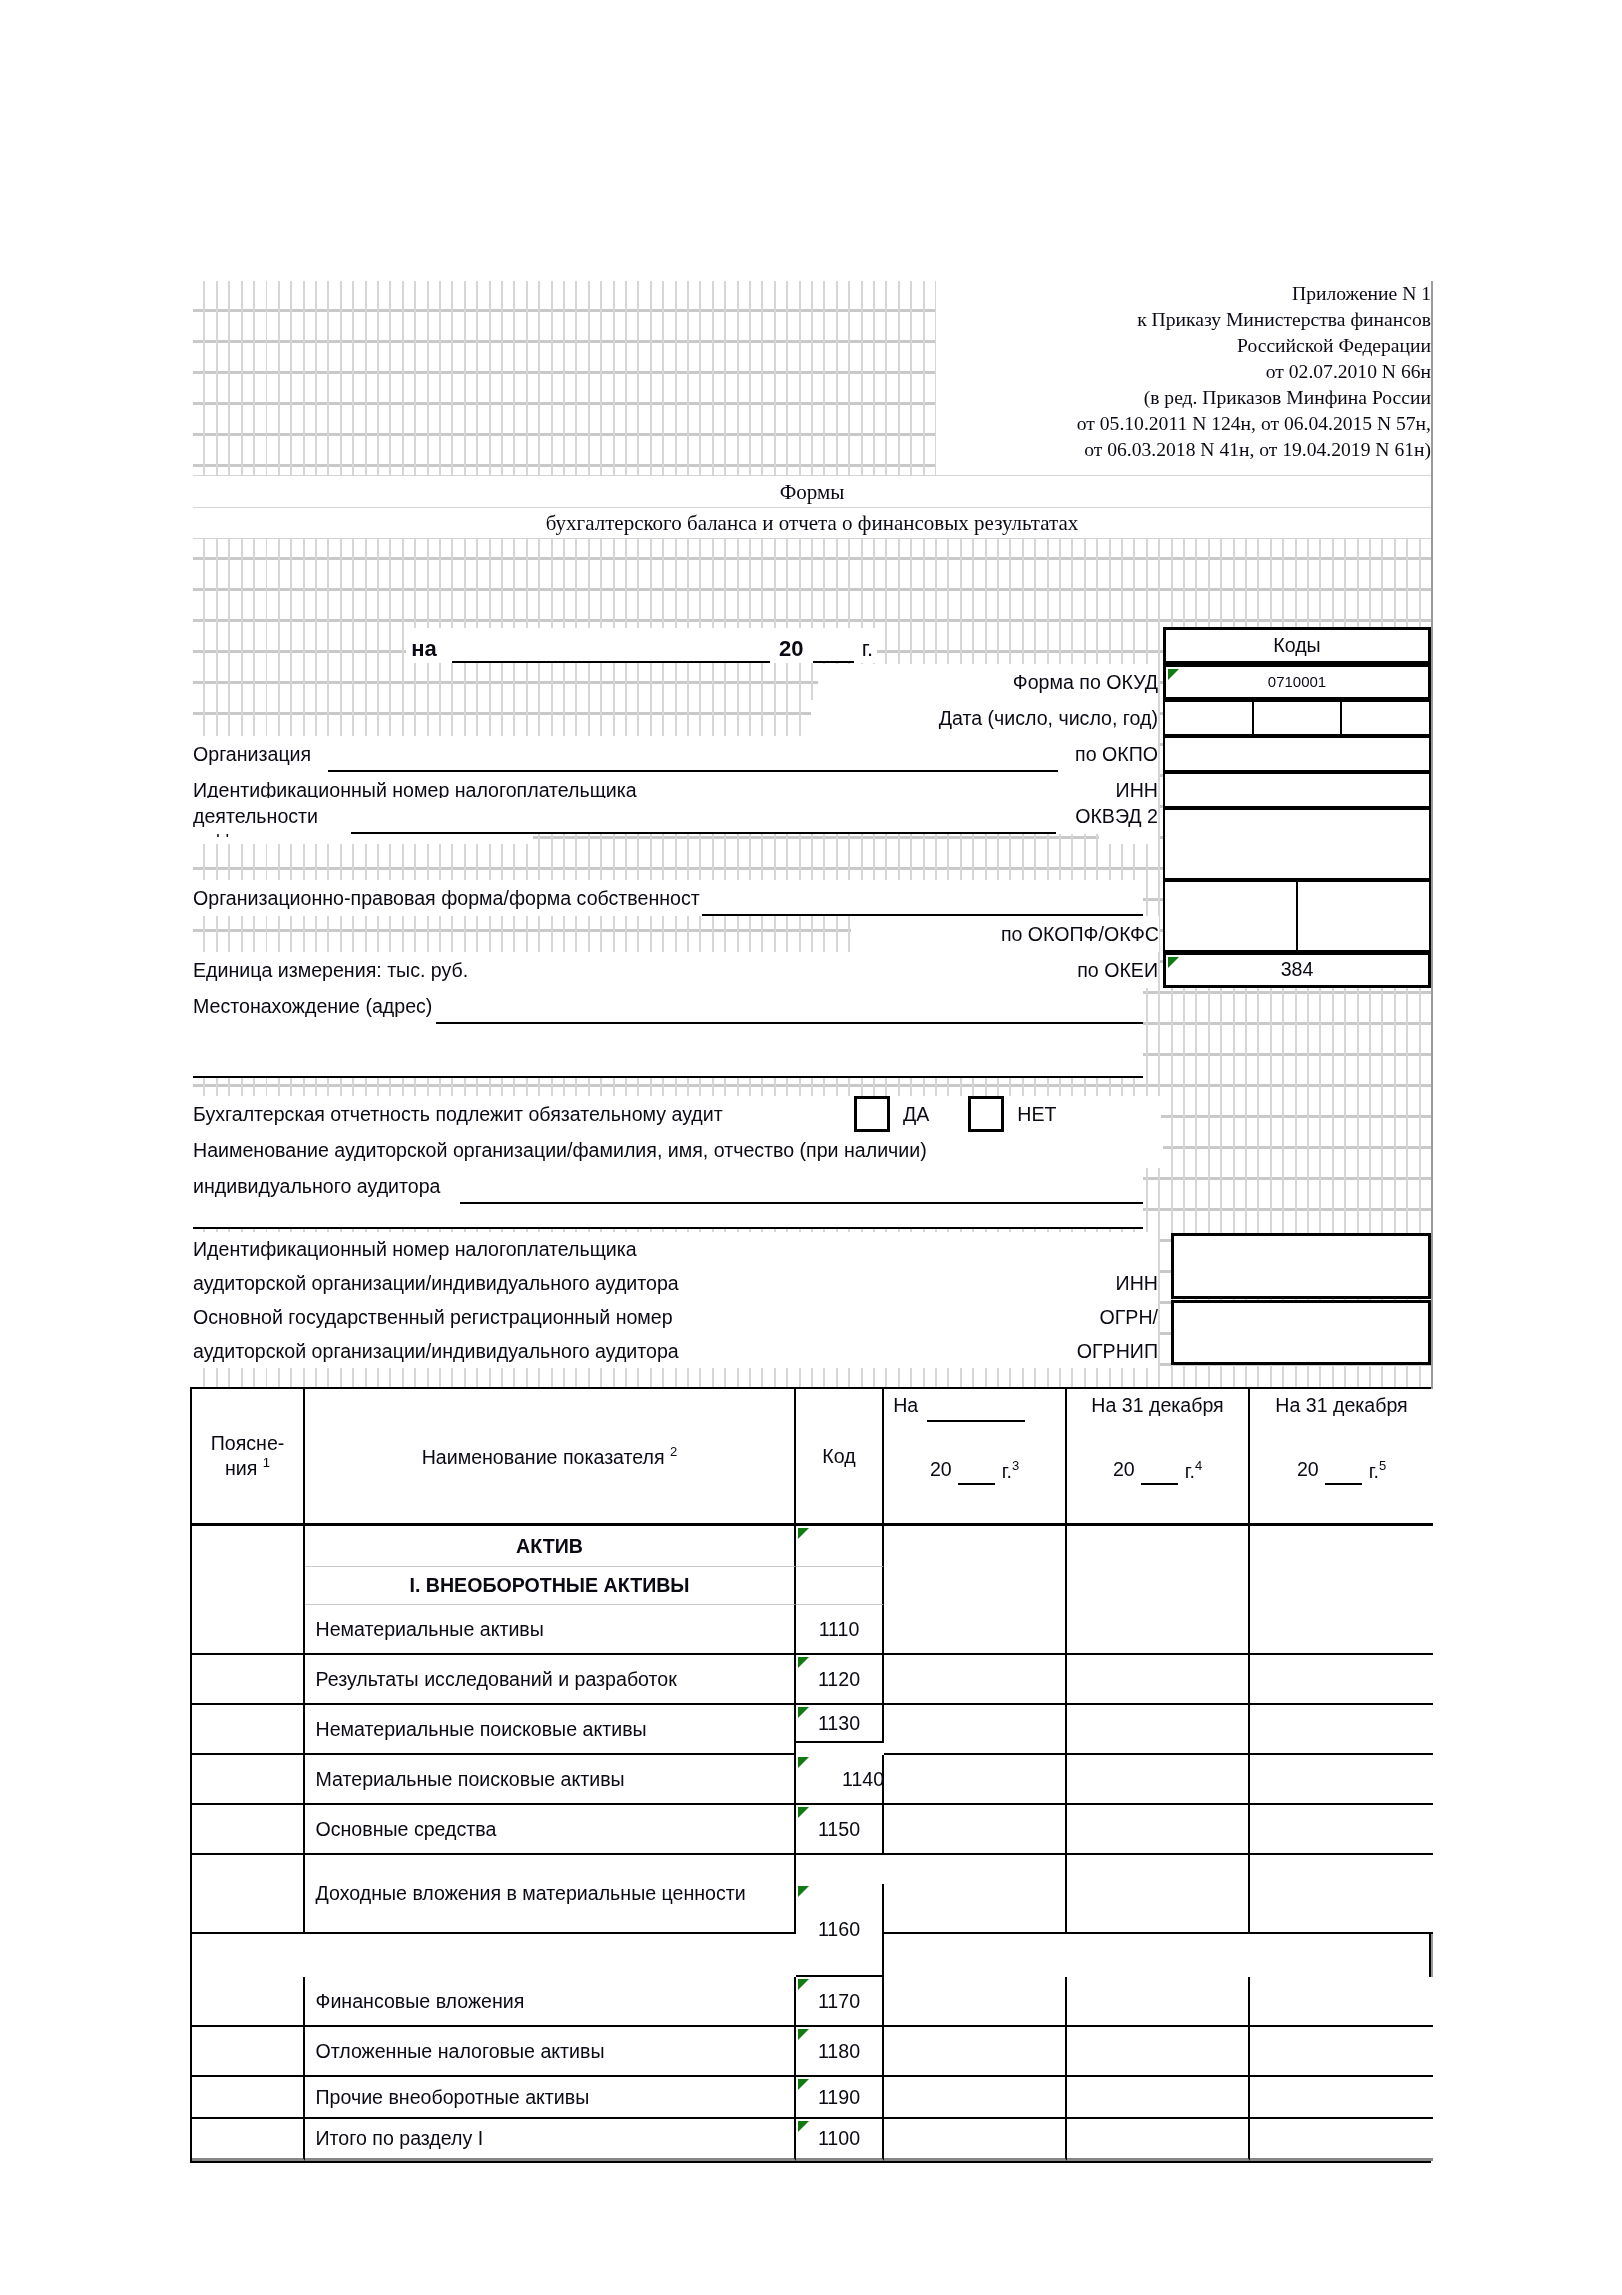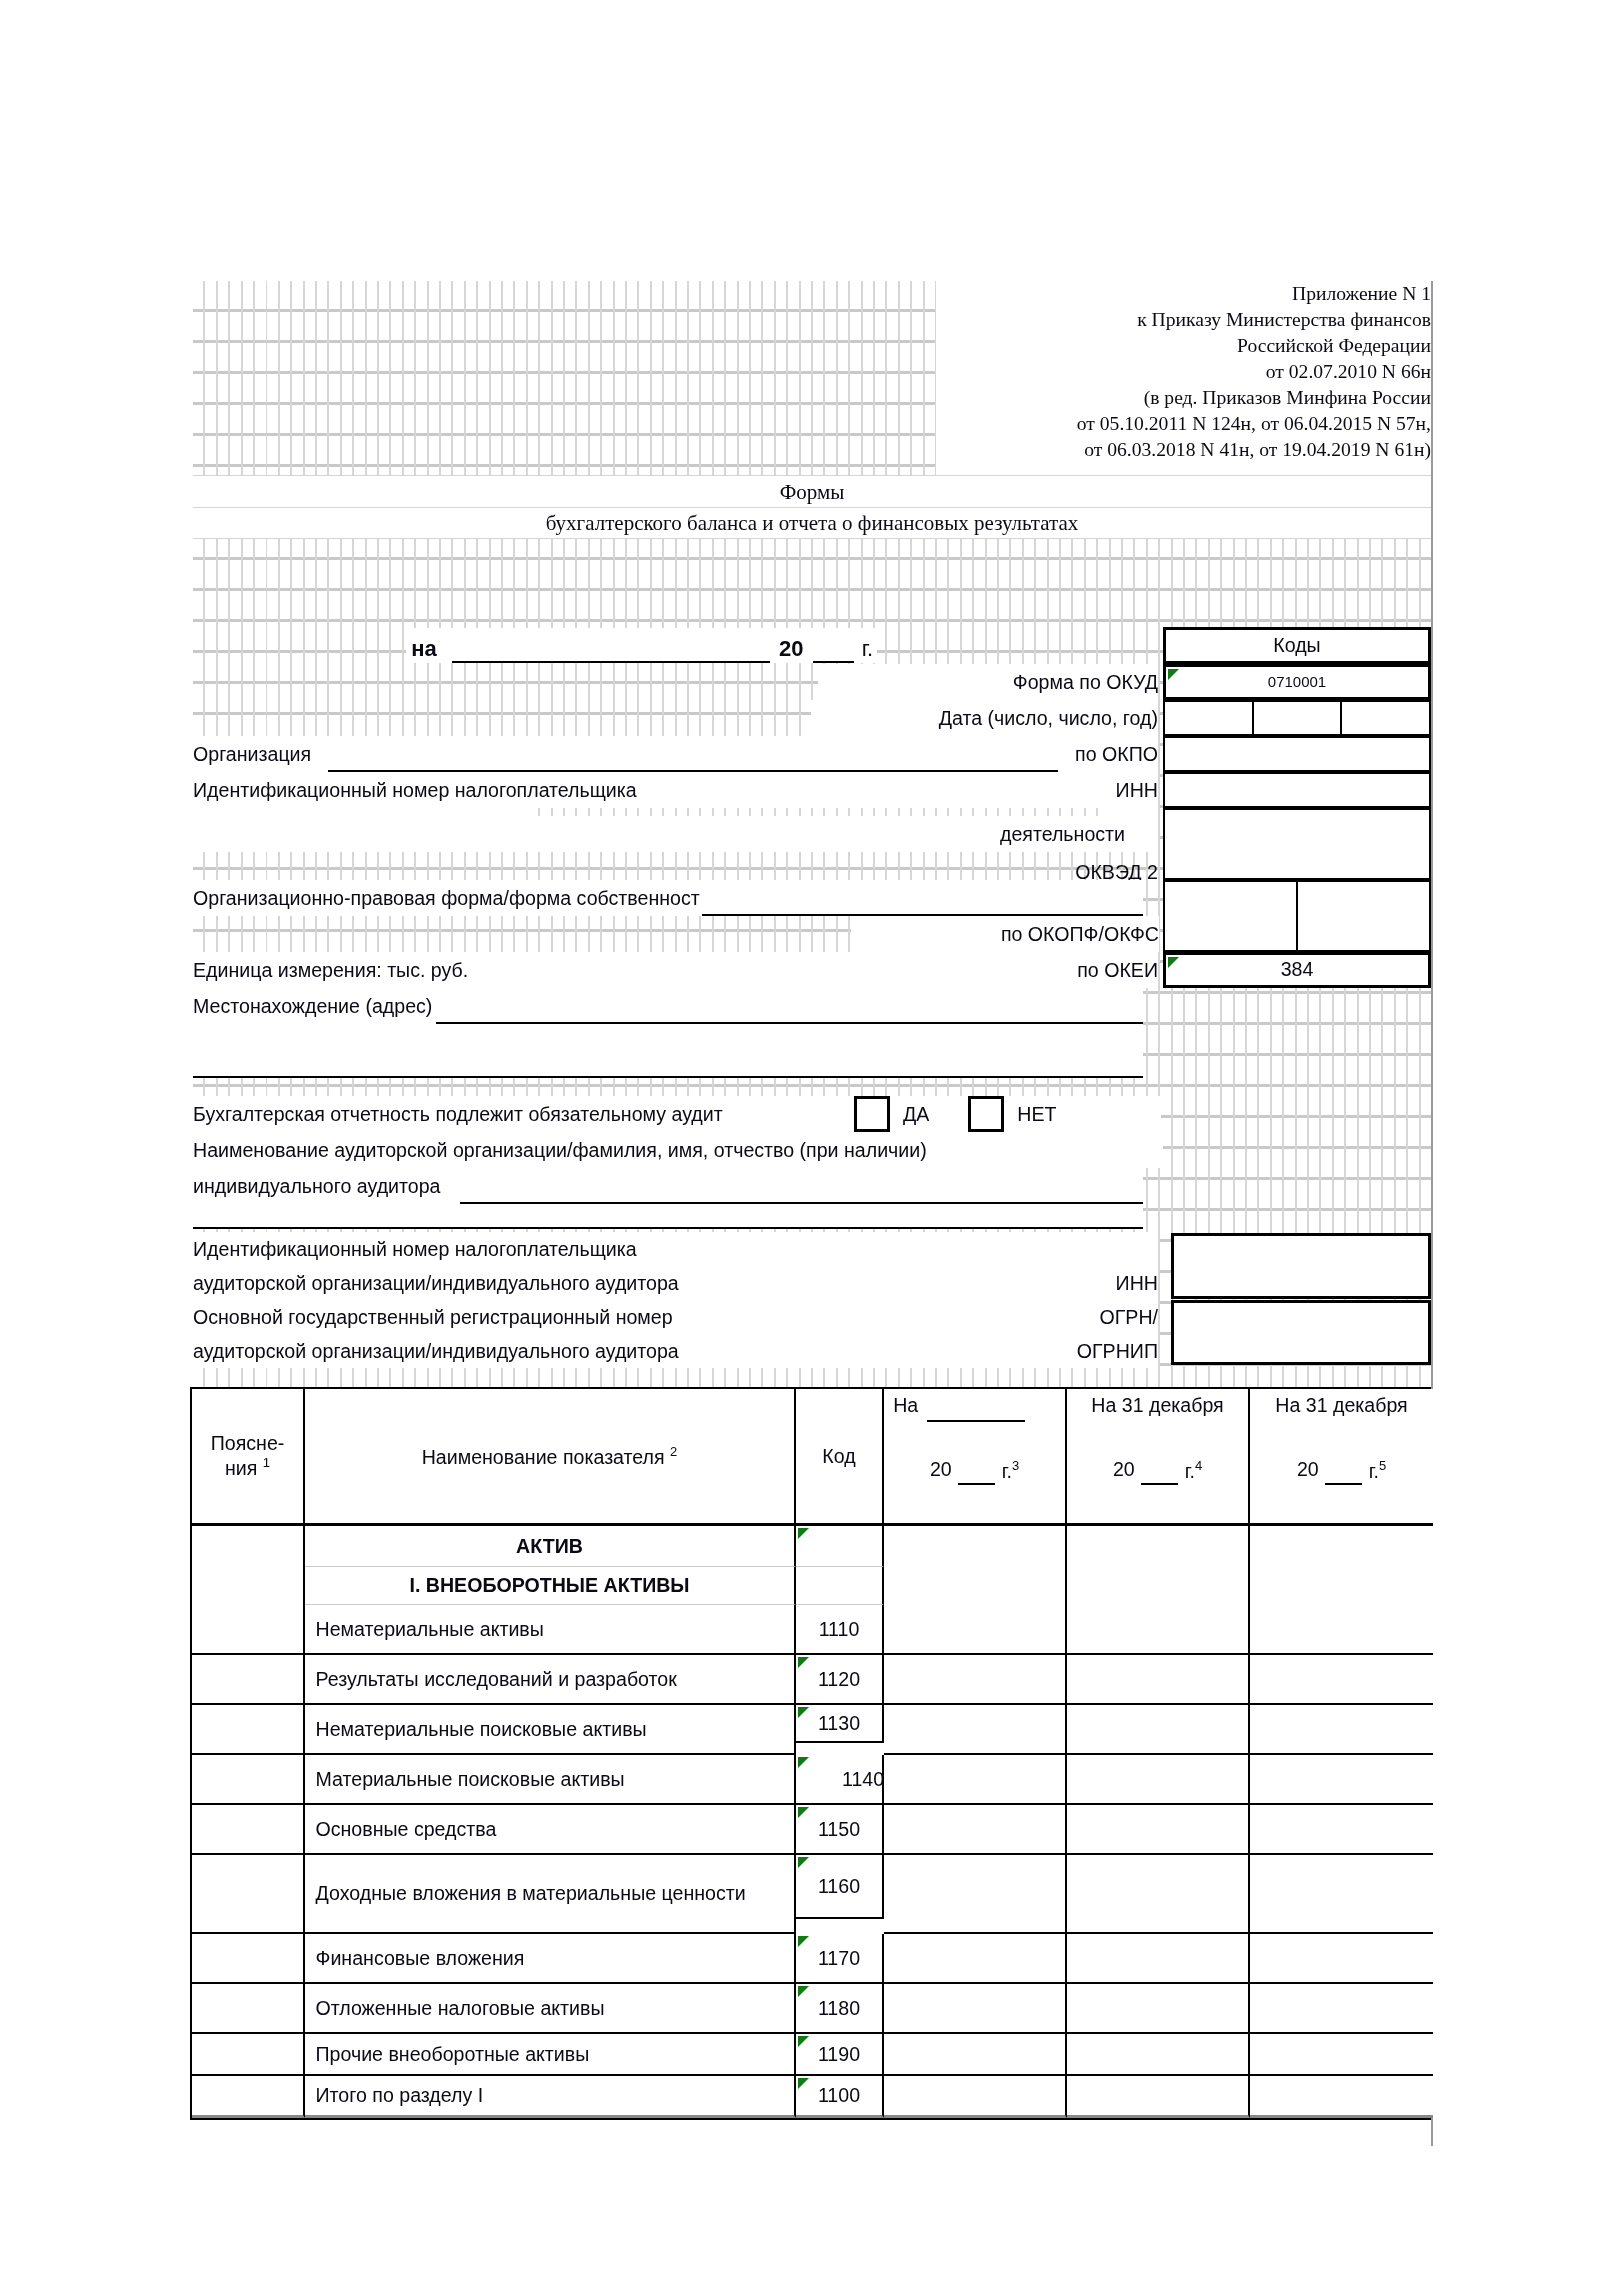--- a/index.html
+++ b/index.html
@@ -98,21 +98,21 @@
 
   <div class="r white lbl" style="left:193px;top:772px;width:965px;height:36px;display:flex;justify-content:space-between;">
     <span>Идентификационный номер налогоплательщика</span>
     <span>ИНН</span>
   </div>
   <div class="r cellline" style="left:1163px;top:772px;width:268px;height:36px;background:#fff;"></div>
 
   <div class="r white lbl" style="left:193px;top:808px;width:340px;height:36px;">Вид экономической</div>
   <div class="r white lbl rt" style="left:1099px;top:808px;width:59px;height:36px;">по</div>
   <div class="r cellline" style="left:1163px;top:808px;width:268px;height:72px;background:#fff;"></div>
-  <div class="r row lbl" style="left:193px;top:816px;width:965px;height:36px;flex-direction:column;">
+  <div class="r row lbl" style="left:193px;top:798px;width:965px;height:36px;">
     <span style="padding-right:33px;">деятельности</span>
     <span class="fill" style="height:33px;"></span>
     <span class="rt" style="padding-left:19.6px;">ОКВЭД 2</span>
   </div>
 
   <div class="r row lbl" style="left:193px;top:880px;width:950px;height:36px;">
     <span style="padding-right:2.6px;">Организационно-правовая форма/форма собственност</span>
     <span class="fill" style="height:33px;"></span>
   </div>
   <div class="r cellline" style="left:1163px;top:880px;width:268px;height:72px;background:#fff;display:flex;">
@@ -281,21 +281,21 @@
         <span class="gtri"></span>
         <span>1150</span>
       </div>
       <div class="c bb-black" style="height: 50px;"></div>
       <div class="c bb-black" style="height: 50px;"></div>
       <div class="c bb-black last" style="height: 50px;"></div>
       <div class="c bb-black" style="height: 79px;"></div>
       <div class="c bb-black namecell" style="height: 79px;">
         <span>Доходные вложения в материальные ценности</span>
       </div>
-      <div class="c bb-black" style="height: 64px;">
+      <div class="c bb-black" style="height: 93px; margin-top: 29px;">
         <span class="gtri"></span>
         <span>1160</span>
       </div>
       <div class="c bb-black" style="height: 79px;"></div>
       <div class="c bb-black" style="height: 79px;"></div>
       <div class="c bb-black last" style="height: 79px;"></div>
       <div class="c bb-black" style="height: 50px;"></div>
       <div class="c bb-black namecell" style="height: 50px;">
         <span>Финансовые вложения</span>
       </div>

